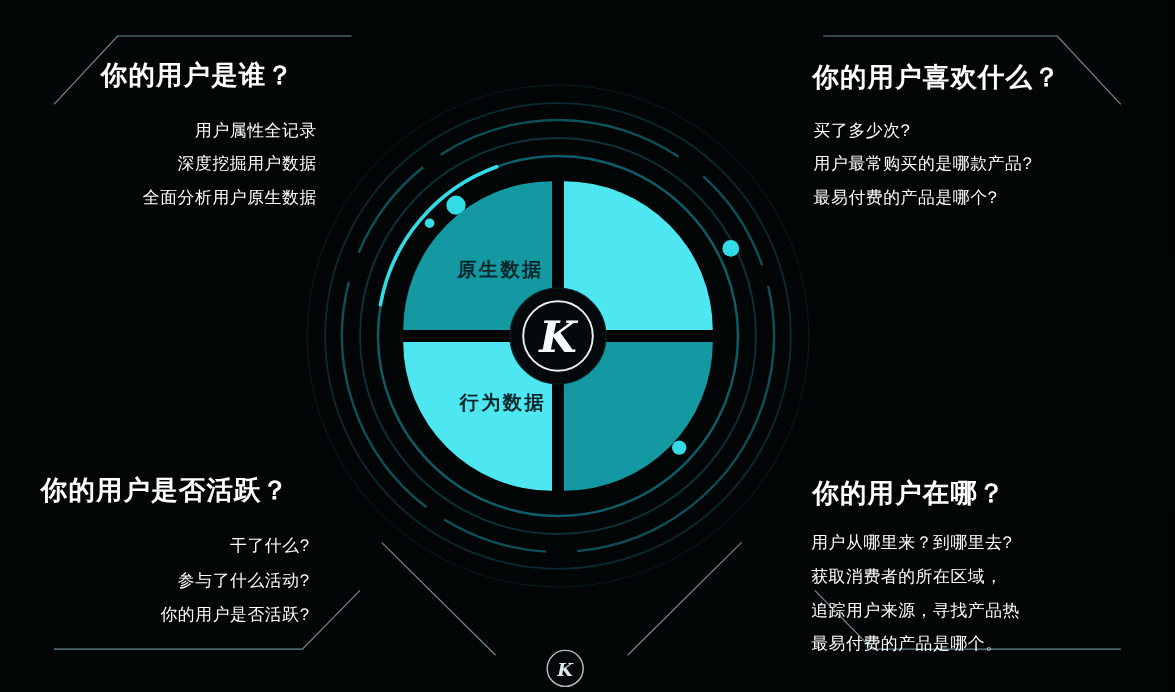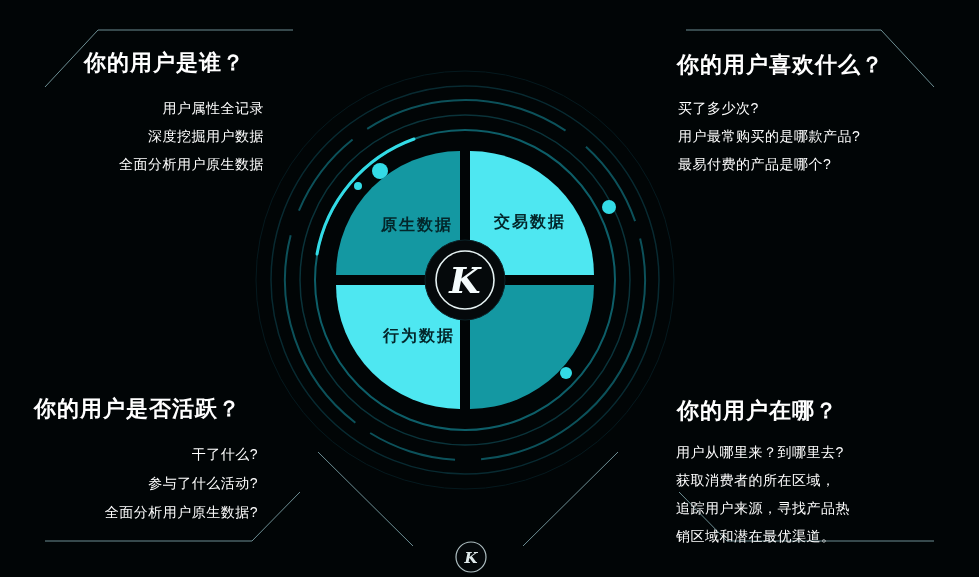--- a/index.html
+++ b/index.html
@@ -113,45 +113,44 @@
       <text class="badge-letter" x="465" y="293">K</text>
     </g>
 
     <g>
       <circle class="flogo-ring" cx="471" cy="557" r="15"></circle>
       <text class="flogo-letter" x="471" y="563">K</text>
     </g>
   </svg>
 
   <div class="quad-label ql-native">原生数据</div>
-  <div class="quad-label ql-transaction">交易数据</div>
   <div class="quad-label ql-behavior">行为数据</div>
 
   <h2 class="heading h-tl">你的用户是谁？</h2>
   <div class="body-block b-tl">
     <div class="line">用户属性全记录</div>
     <div class="line">深度挖掘用户数据</div>
     <div class="line">全面分析用户原生数据</div>
   </div>
 
   <h2 class="heading h-tr">你的用户喜欢什么？</h2>
   <div class="body-block b-tr">
     <div class="line">买了多少次?</div>
     <div class="line">用户最常购买的是哪款产品?</div>
     <div class="line">最易付费的产品是哪个?</div>
   </div>
 
   <h2 class="heading h-bl">你的用户是否活跃？</h2>
   <div class="body-block b-bl">
     <div class="line">干了什么?</div>
     <div class="line">参与了什么活动?</div>
-    <div class="line">全面分析用户原生数据?</div>
+    <div class="line">你的用户是否活跃?</div>
   </div>
 
   <h2 class="heading h-br">你的用户在哪？</h2>
   <div class="body-block b-br">
     <div class="line">用户从哪里来？到哪里去?</div>
     <div class="line">获取消费者的所在区域，</div>
     <div class="line">追踪用户来源，寻找产品热</div>
-    <div class="line">销区域和潜在最优渠道。</div>
+    <div class="line">最易付费的产品是哪个。</div>
   </div>
 
 </div>
 
 </body></html>

